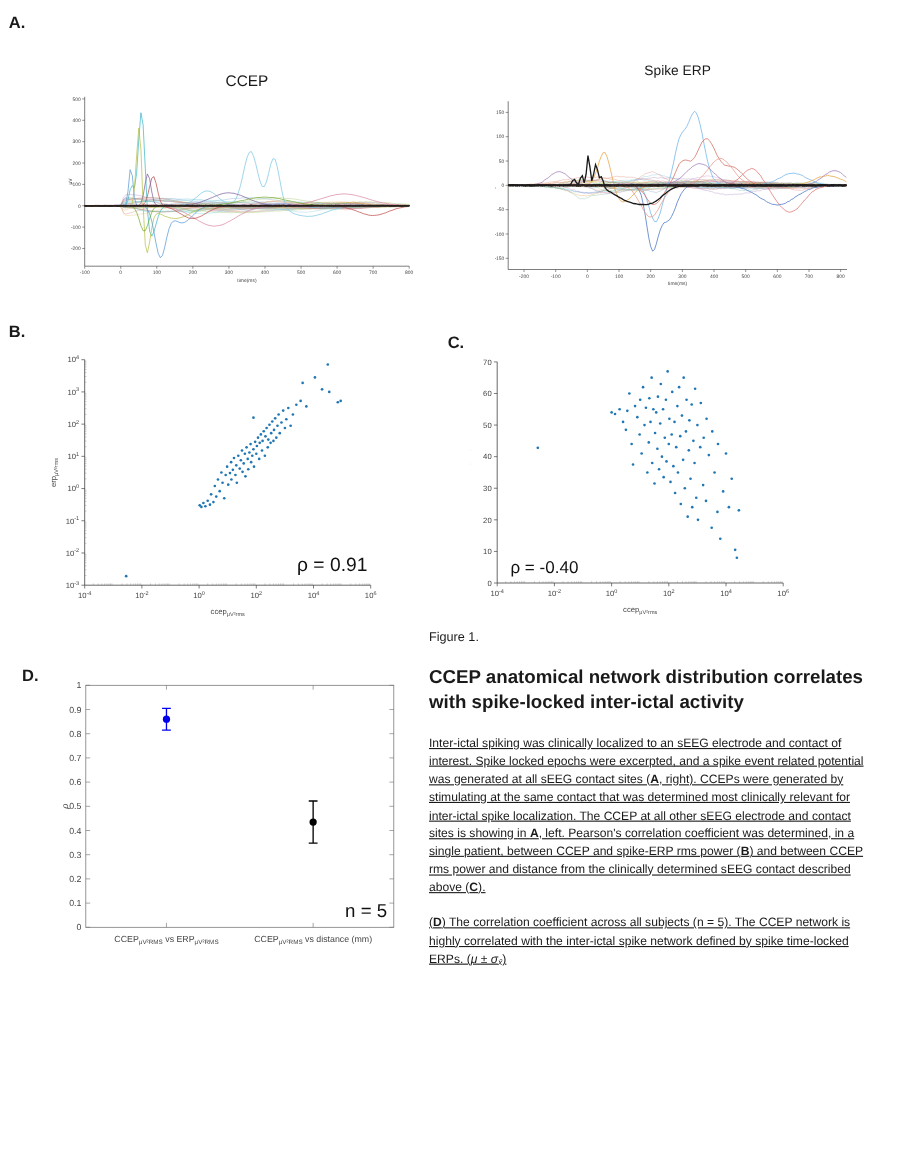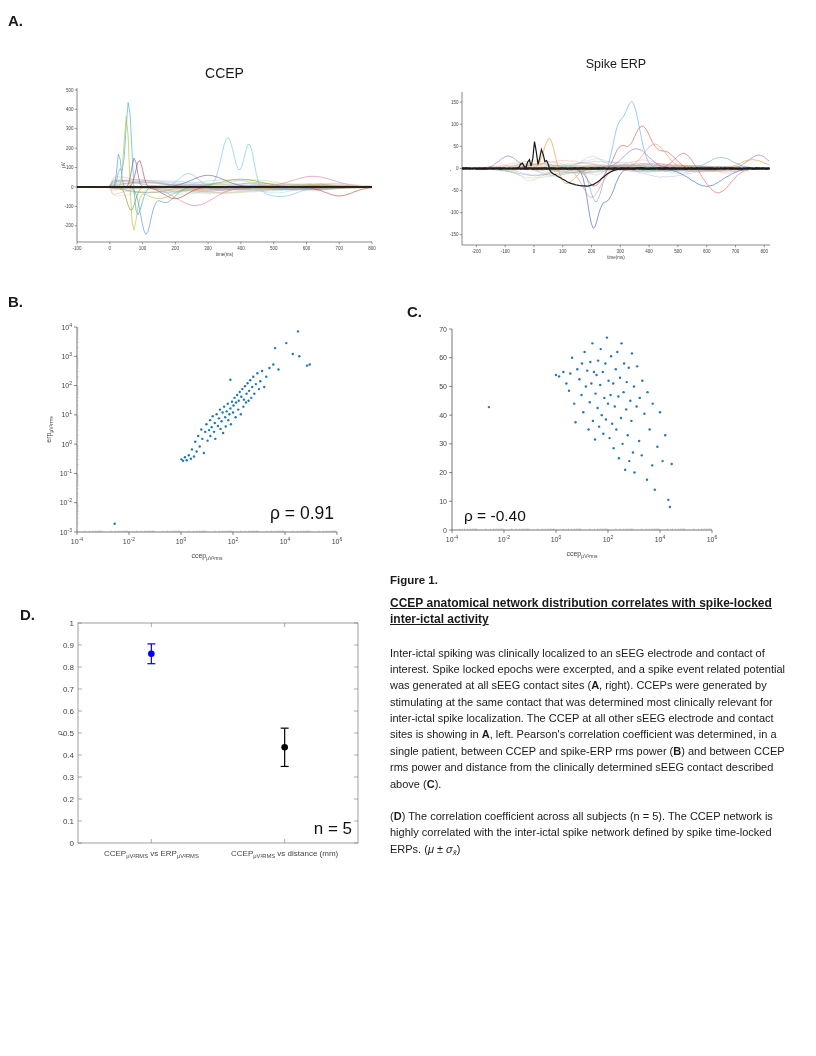--- a/index.html
+++ b/index.html
@@ -2,23 +2,23 @@
 <html><head>
 <meta charset="utf-8">
 <style>
   html,body{margin:0;padding:0;background:#fff;}
   .page{position:relative;width:816px;height:1056px;background:#fff;overflow:hidden;
         font-family:"Liberation Sans",sans-serif;color:#000;}
   .panel-label{position:absolute;font-weight:bold;font-size:15px;color:#1a1a1a;}
   .chart{position:absolute;}
   .caption{position:absolute;left:390px;top:572px;width:403px;font-size:11px;
            line-height:1.49;color:#1a1a1a;}
-  .caption .fig-label{font-weight:bold;font-size:11.5px;margin:0 0 2px 0;}
-  .caption .fig-title{font-weight:bold;font-size:12px;line-height:1.35;margin:6px 0 17px 0;text-decoration:underline;}
-  .caption p{margin:0 0 16px 0;}
+  .caption .fig-label{font-weight:normal;font-size:11.5px;margin:0 0 2px 0;}
+  .caption .fig-title{font-weight:bold;font-size:17px;line-height:1.35;margin:16px 0 17px 0;}
+  .caption p{margin:0 0 16px 0;text-decoration:underline;}
   .caption .sub{font-size:0.72em;vertical-align:-0.25em;}
   svg text{font-family:"Liberation Sans",sans-serif;}
 </style>
 </head>
 <body>
 
 <div class="page">
 
   <div class="panel-label" style="left:8px;top:12px">A.</div>
   <svg class="chart" id="chart-ccep" style="left:58px;top:52px" width="325" height="215">

